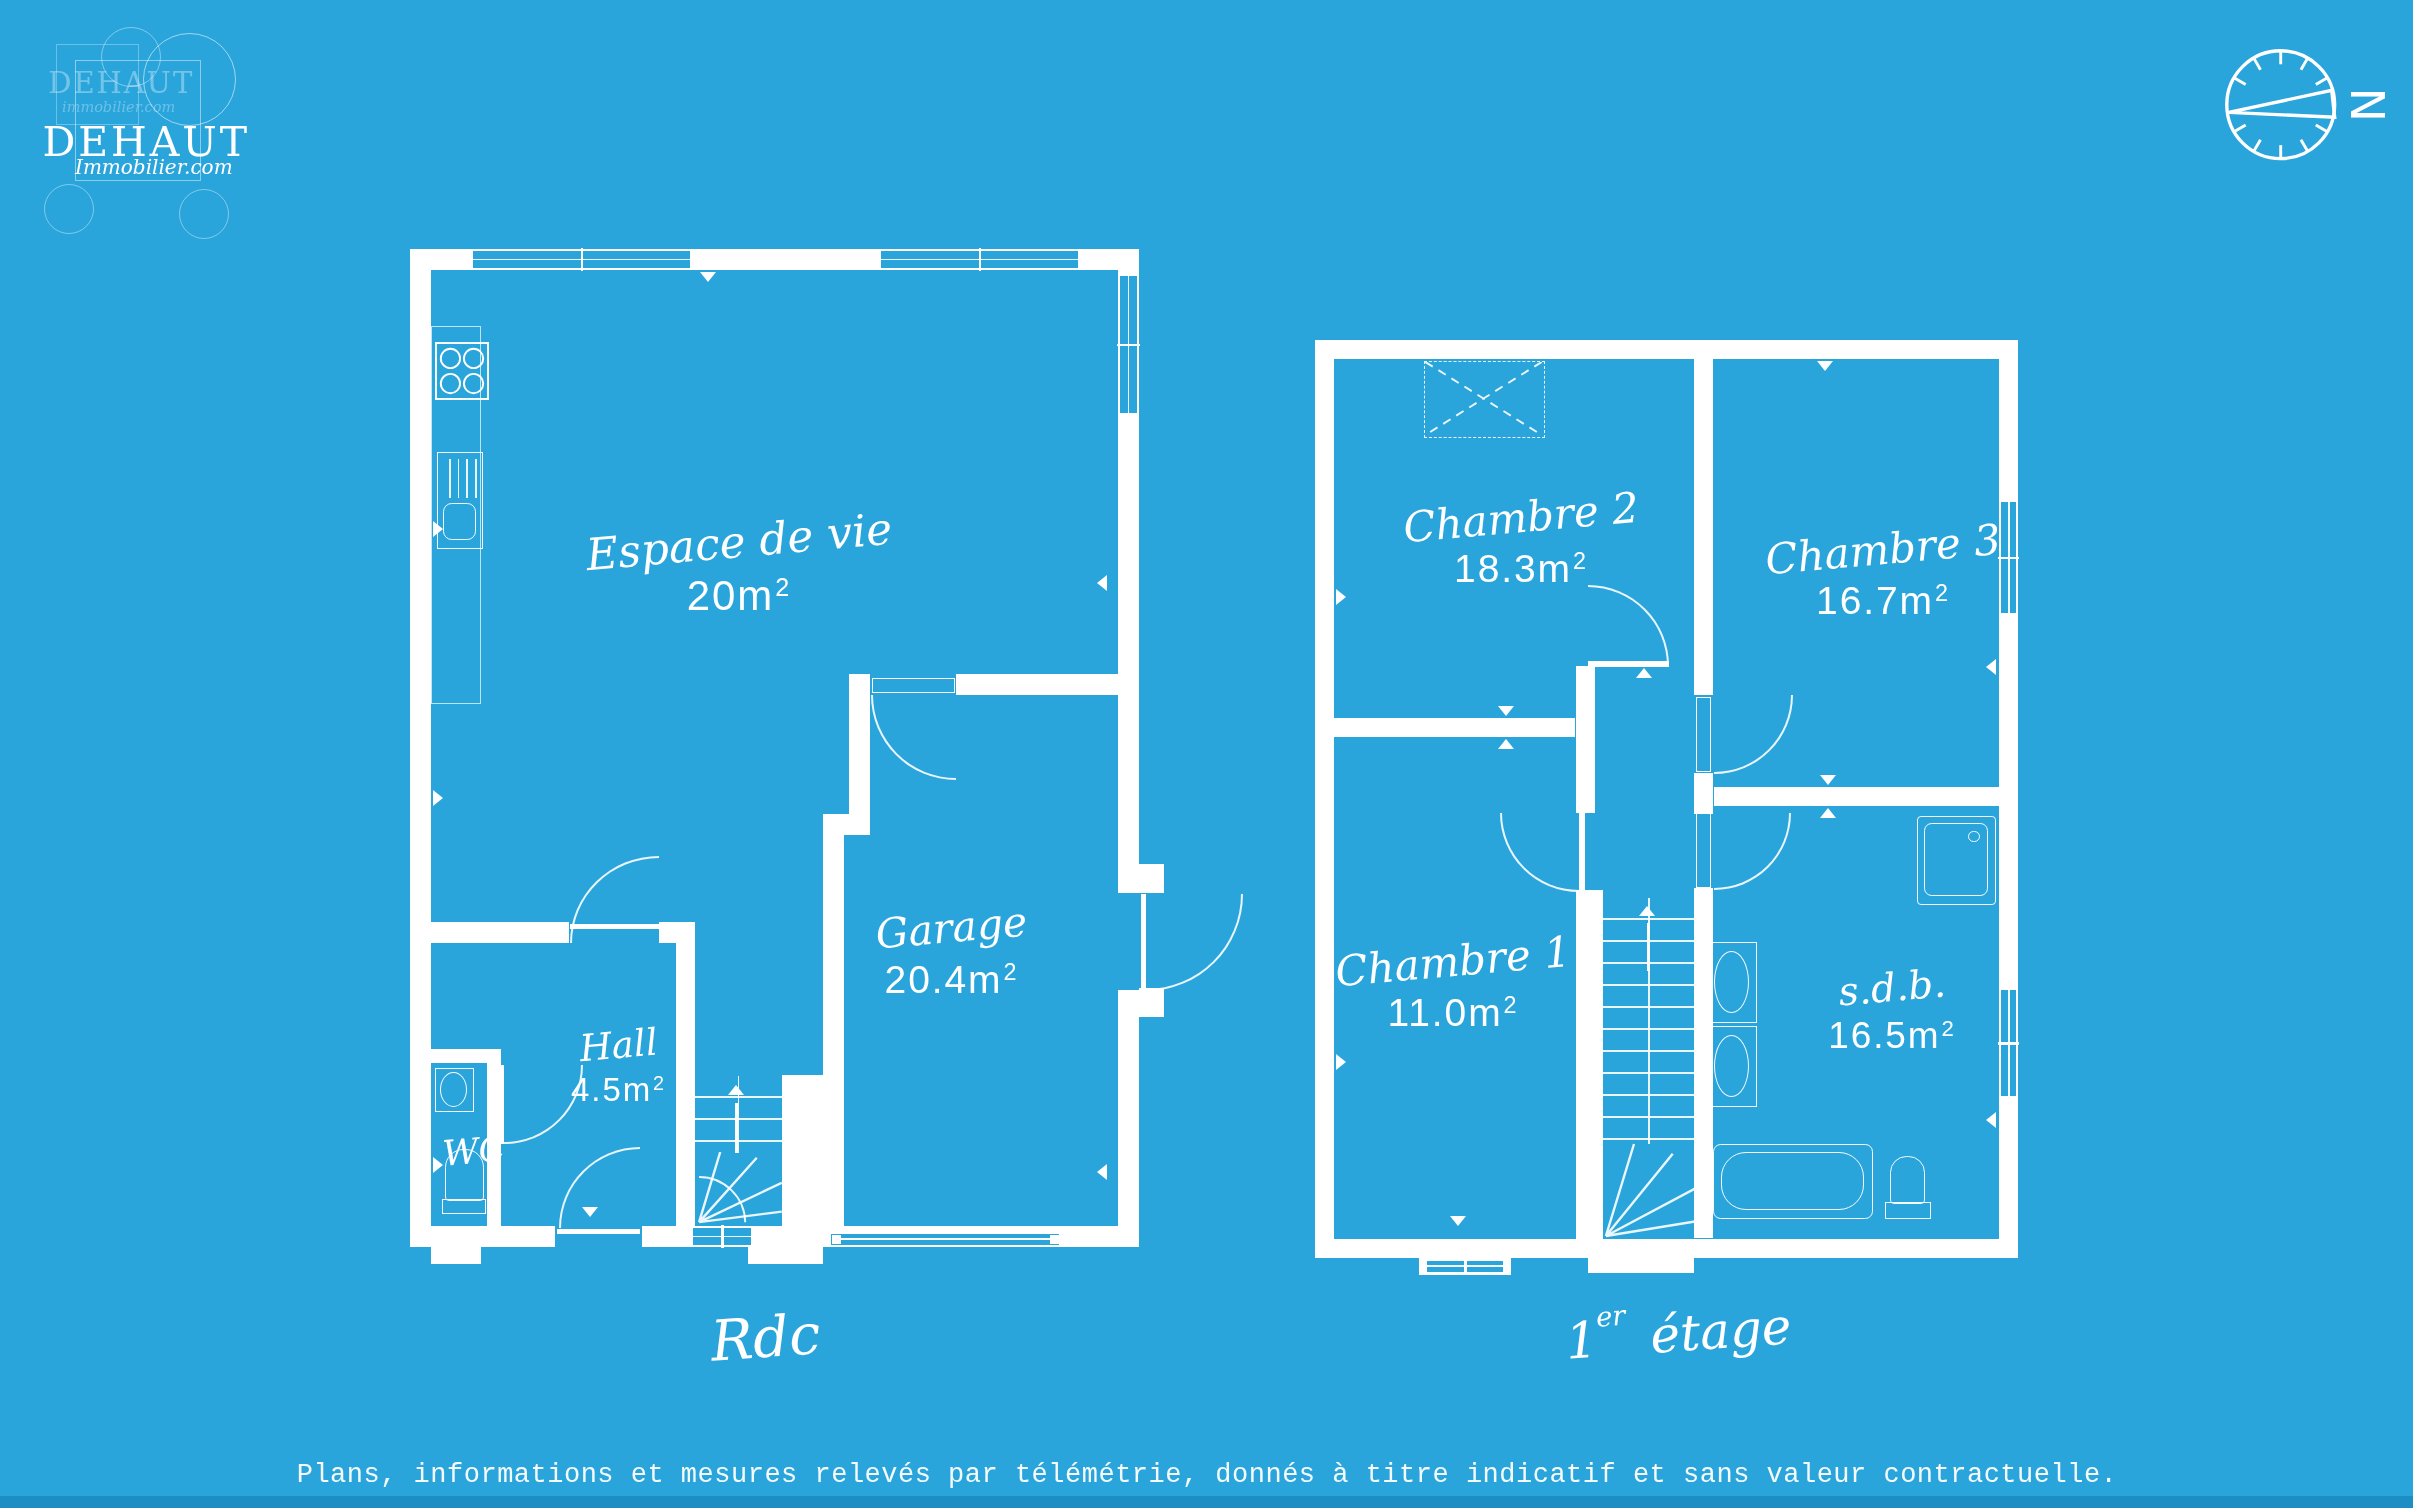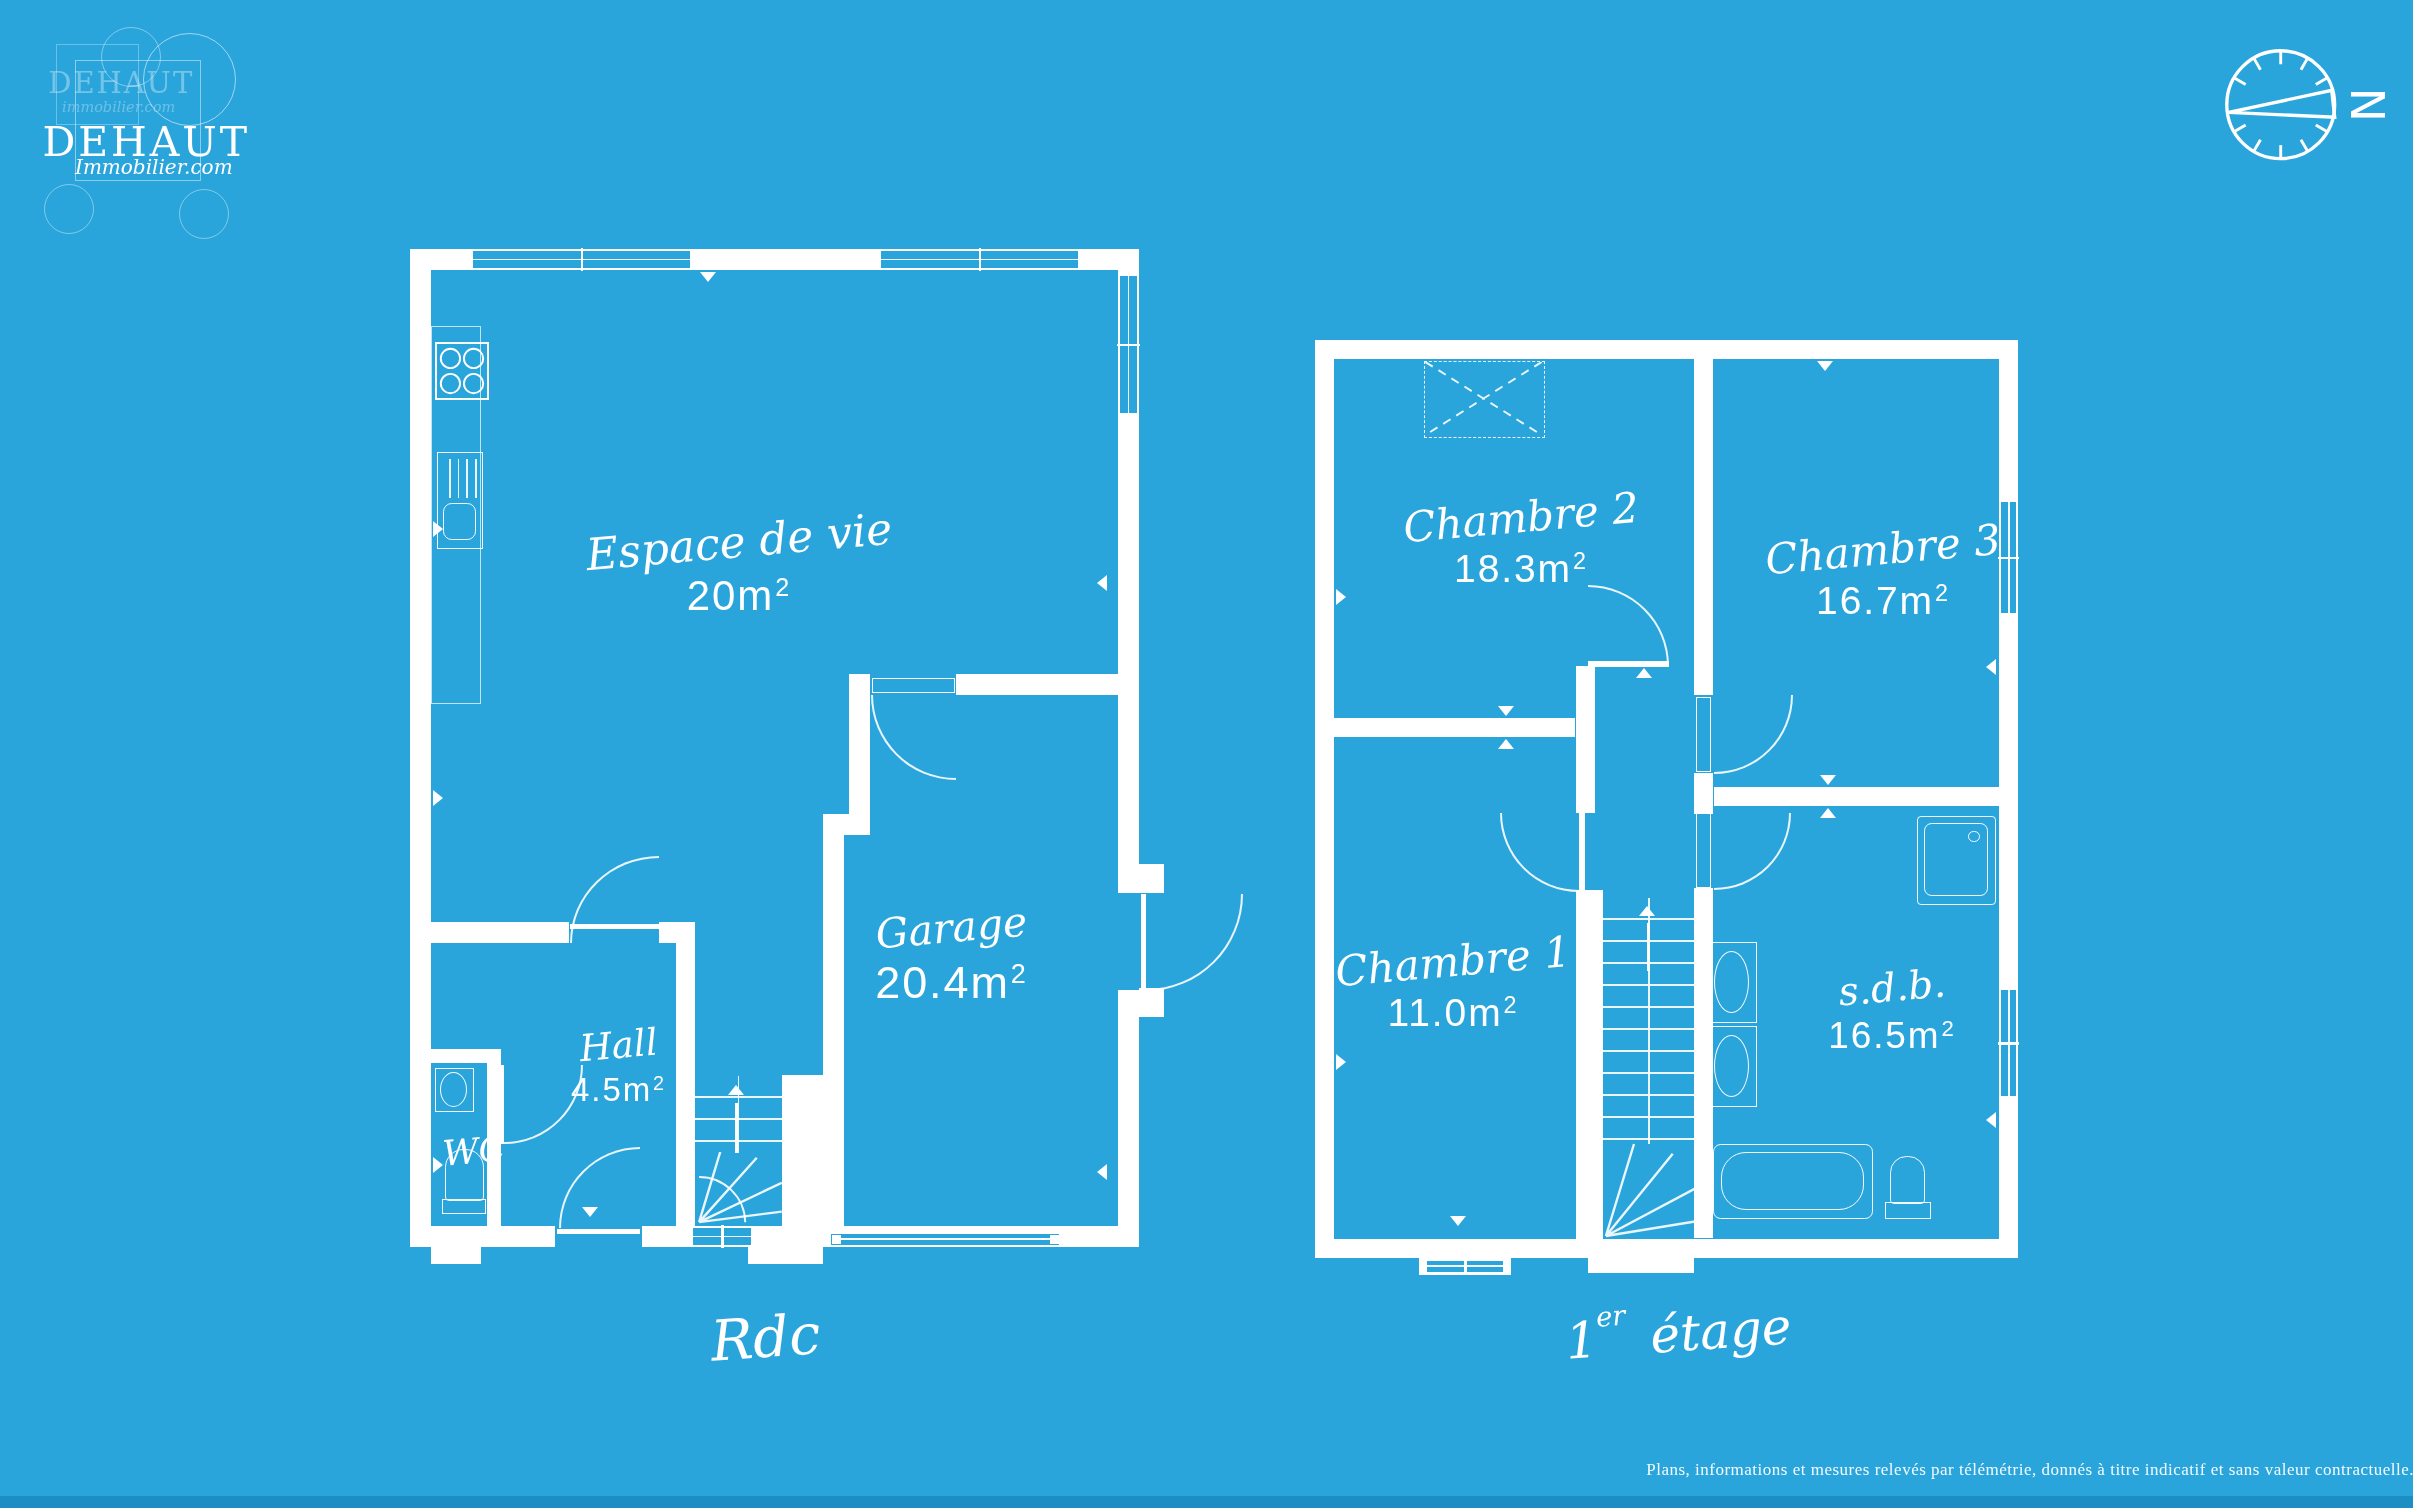--- a/index.html
+++ b/index.html
@@ -35,22 +35,22 @@
   .gate{position:absolute;background:#2aa5dc;border:1.9px solid #fff;box-sizing:border-box}
   .gate::before{content:"";position:absolute;left:7.7px;right:7.7px;top:50%;margin-top:-1px;height:1.9px;background:#fff}
   .cap{position:absolute;width:8.7px;height:8.7px;background:#fff}
   .room-tag{position:absolute;color:#fff;text-align:center;line-height:1.12}
   .rname{font-family:"DejaVu Serif",serif;font-style:italic;display:block;transform:rotate(-5deg);white-space:nowrap}
   .rarea{font-family:"Liberation Sans",sans-serif;display:block;letter-spacing:1.9px;margin-top:5.8px}
   sup.sq{font-size:60%;vertical-align:baseline;position:relative;top:-.55em;margin-left:1px}
   .floor-tag{position:absolute;color:#fff;text-align:center;font-family:"DejaVu Serif",serif;
              font-style:italic;font-size:56px;transform:rotate(-4deg);white-space:nowrap}
   .fl-sup{font-size:55%;position:relative;top:-.45em}
-  .disclaimer{position:absolute;left:0;width:100%;text-align:right;font-size:17px;
-              letter-spacing:0.5px;color:rgba(255,255,255,.95);font-family:Liberation Serif, serif}
+  .disclaimer{position:absolute;left:0;width:100%;text-align:center;font-size:27px;
+              letter-spacing:0.5px;color:rgba(255,255,255,.95);font-family:Liberation Mono, monospace}
   .footer-bar{position:absolute;left:0;bottom:0;width:100%;height:11.6px;background:#1d8ec4}
   .lg-o{position:absolute;border:1.9px solid rgba(255,255,255,.5);box-sizing:border-box}
   .lg-t{position:absolute;font-family:"DejaVu Serif",serif;white-space:nowrap}
 </style>
 </head>
 <body>
 
 <div class="page">
 
   <div class="abs" style="left:29px;top:9.7px;width:251px;height:241px">
@@ -246,21 +246,21 @@
     <div class="mk u" style="left:505px;top:468px"></div>
     <div class="mk d" style="left:135px;top:876px"></div>
   </div>
 
   <div class="room-tag" style="left:570px;top:517px;width:338px">
     <span class="rname" style="font-size:44px">Espace de vie</span>
     <span class="rarea" style="font-size:42px"><span>20m</span><sup class="sq">2</sup></span>
   </div>
   <div class="room-tag" style="left:826px;top:906px;width:251px">
     <span class="rname" style="font-size:41px">Garage</span>
-    <span class="rarea" style="font-size:45px"><span>20.4m</span><sup class="sq">2</sup></span>
+    <span class="rarea" style="font-size:39px"><span>20.4m</span><sup class="sq">2</sup></span>
   </div>
   <div class="room-tag" style="left:529px;top:1025px;width:179px">
     <span class="rname" style="font-size:37px">Hall</span>
     <span class="rarea" style="font-size:33px"><span>4.5m</span><sup class="sq">2</sup></span>
   </div>
   <div class="room-tag" style="left:433px;top:1132px;width:82px">
     <span class="rname" style="font-size:35px">WC</span>
   </div>
   <div class="floor-tag" style="left:676px;top:1305px;width:179px">Rdc</div>
 

